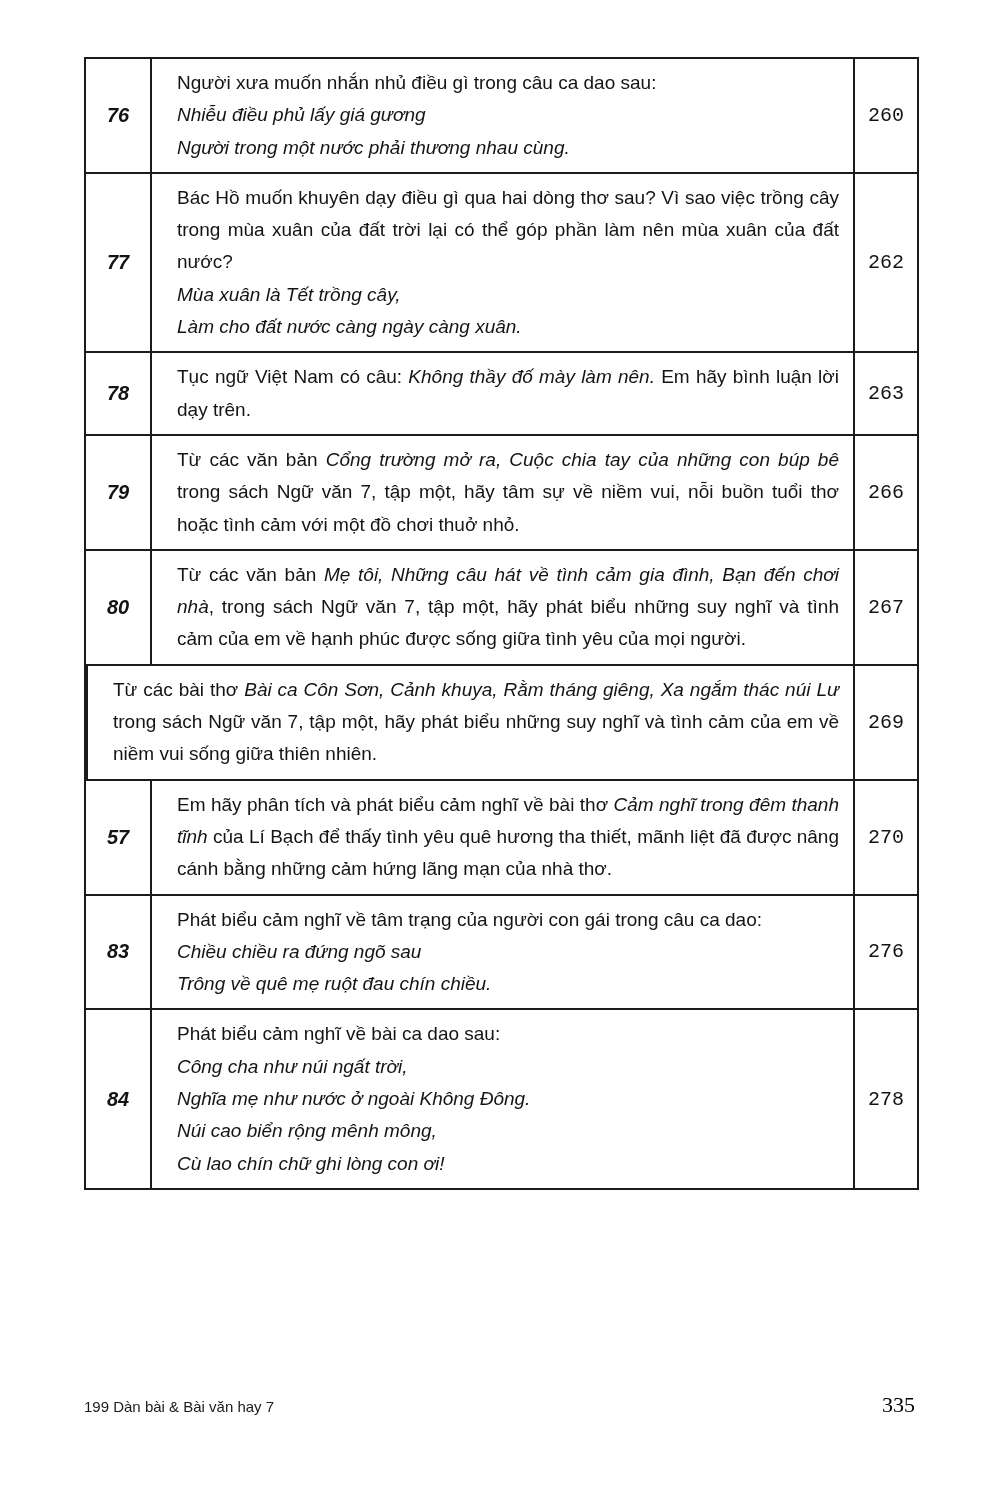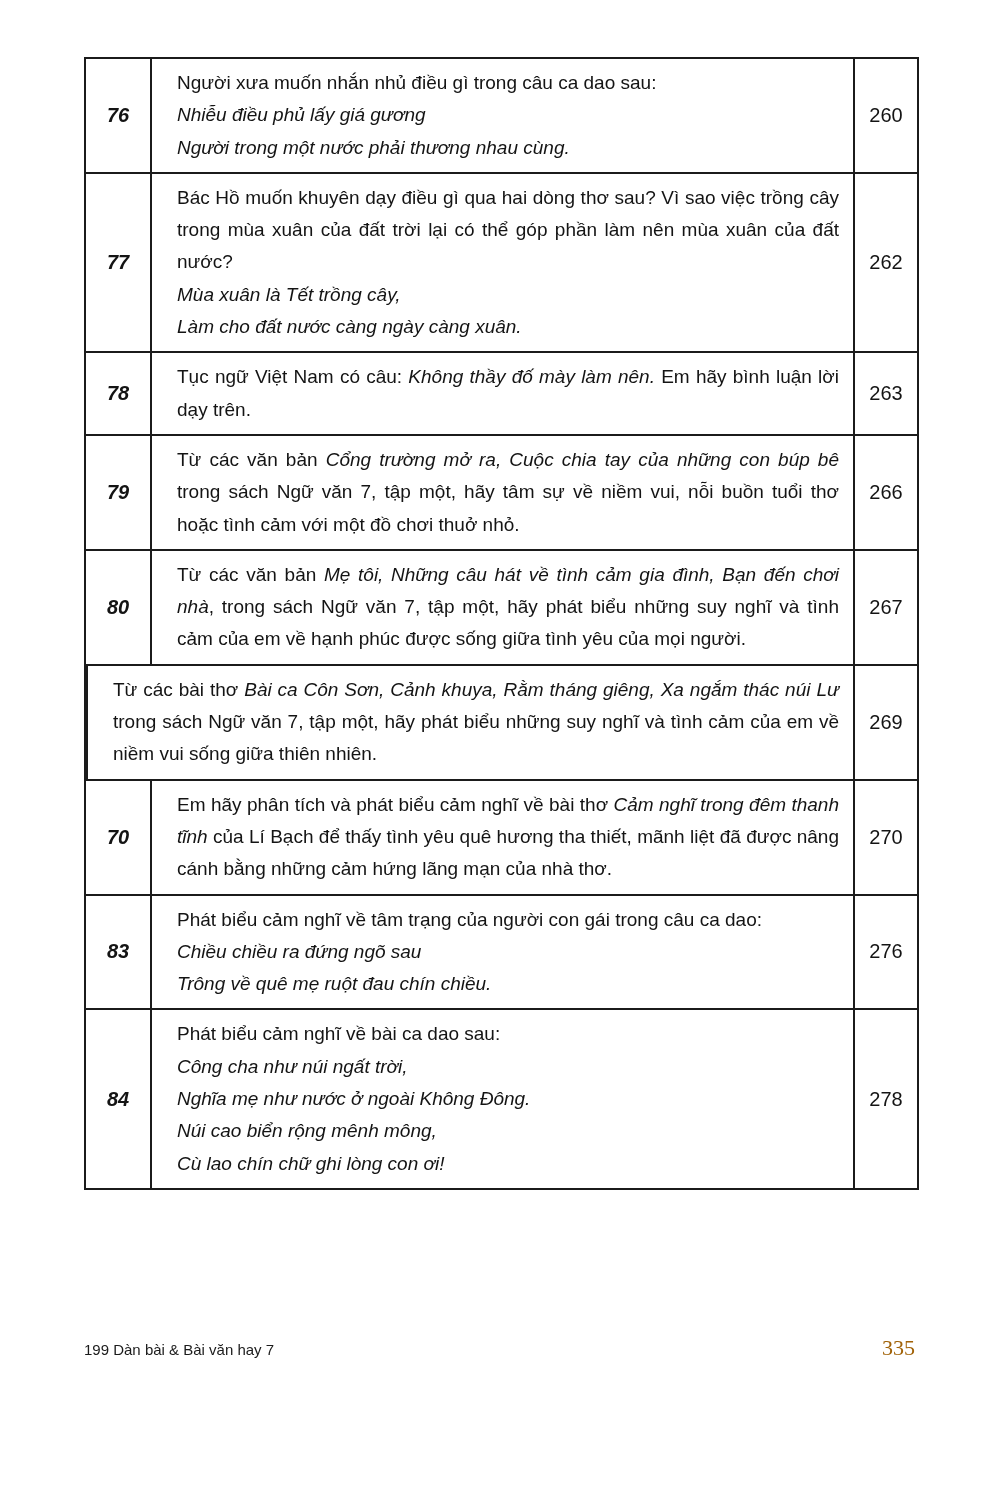--- a/index.html
+++ b/index.html
@@ -45,49 +45,49 @@
     padding: 8px 14px 8px 25px;
     font-size: 19px;
     line-height: 1.7;
   }
   .cell-page {
     width: 62px;
     flex: 0 0 62px;
     display: flex;
     align-items: center;
     justify-content: center;
-    font-family: Liberation Sans, sans-serif;
+    font-family: Liberation Mono, monospace;
     font-size: 20px;
   }
   .para {
     margin: 0;
     text-align: justify;
   }
   .it { font-style: italic; }
   .verse {
     text-align: left;
     font-style: italic;
   }
   .footer {
     position: absolute;
     left: 84px;
-    top: 1335px;
+    top: 1392px;
     width: 831px;
     display: flex;
     justify-content: space-between;
     align-items: baseline;
   }
   .footer-left {
     font-size: 15px;
     color: #1b1b1b;
   }
   .footer-right {
     font-family: "Liberation Serif", serif;
     font-size: 22px;
-    color: #a16207;
+    color: #000000;
   }
 </style>
 </head>
 <body>
 
 <div class="page">
 
   <div class="toc-table">
 
     <div class="row">
@@ -135,21 +135,21 @@
     </div>
 
     <div class="row">
       <div class="cell-content">
         <p class="para"><span>Từ các bài thơ </span><span class="it">Bài ca Côn Sơn, Cảnh khuya, Rằm tháng giêng, Xa ngắm thác núi Lư</span><span> trong sách Ngữ văn 7, tập một, hãy phát biểu những suy nghĩ và tình cảm của em về niềm vui sống giữa thiên nhiên.</span></p>
       </div>
       <div class="cell-page">269</div>
     </div>
 
     <div class="row">
-      <div class="cell-num">70</div>
+      <div class="cell-num">57</div>
       <div class="cell-content">
         <p class="para"><span>Em hãy phân tích và phát biểu cảm nghĩ về bài thơ </span><span class="it">Cảm nghĩ trong đêm thanh tĩnh</span><span> của Lí Bạch để thấy tình yêu quê hương tha thiết, mãnh liệt đã được nâng cánh bằng những cảm hứng lãng mạn của nhà thơ.</span></p>
       </div>
       <div class="cell-page">270</div>
     </div>
 
     <div class="row">
       <div class="cell-num">83</div>
       <div class="cell-content">
         <p class="para"><span>Phát biểu cảm nghĩ về tâm trạng của người con gái trong câu ca dao:</span></p>

